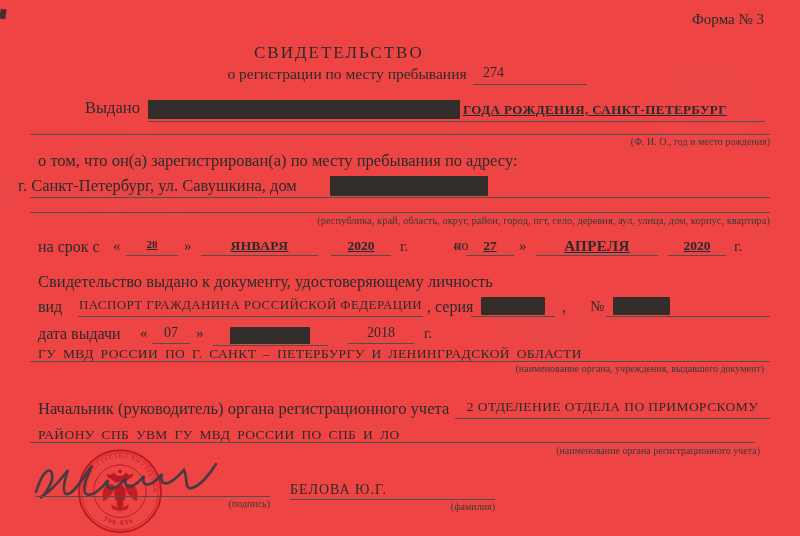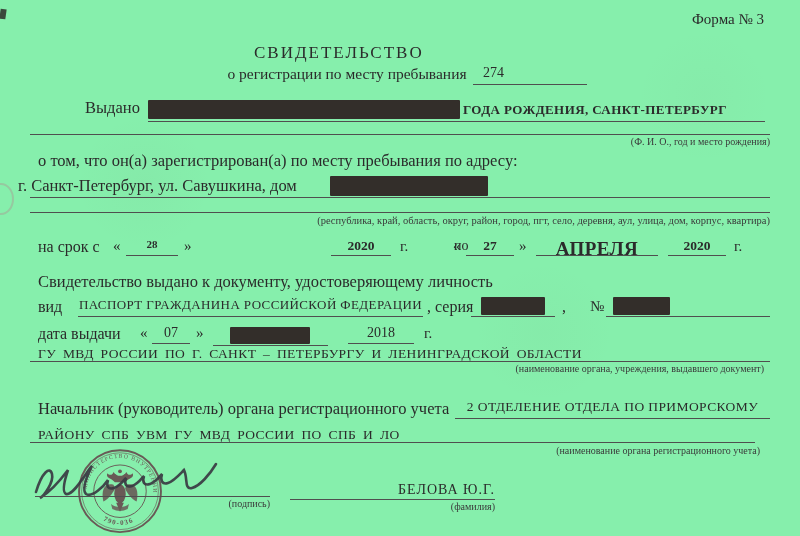--- a/index.html
+++ b/index.html
@@ -1,23 +1,23 @@
 <!DOCTYPE html>
 <html><head>
 <meta charset="utf-8">
 <style>
   html,body{margin:0;padding:0;}
   body{background:#e8e8e8;font-family:"Liberation Serif", serif;}
   .page{
     position:relative;width:800px;height:536px;margin:0 auto;
-    background:#86efac;overflow:hidden;color:#2b2b2b;
+    background:#ef4444;overflow:hidden;color:#2b2b2b;
   }
   .abs{position:absolute;}
   .caps{letter-spacing:.4px;}
-  .b{font-weight:bold;}
+  .b{font-weight:bold;text-decoration:underline;}
   .cap{font-size:10px;color:#3a3a3a;text-align:right;}
   .hline{border-top:1.5px solid #4f4f4f;height:0;}
   .cell{border-bottom:1.5px solid #4f4f4f;text-align:center;}
   .redact{background:#332e2a;border-radius:1px;}
   .noise{position:absolute;inset:0;pointer-events:none;
     background:
       radial-gradient(circle at 18% 34%, rgba(120,100,100,.035), transparent 9%),
       radial-gradient(circle at 68% 62%, rgba(120,110,100,.03), transparent 11%),
       radial-gradient(circle at 88% 18%, rgba(130,120,110,.03), transparent 8%);}
 </style>
@@ -50,27 +50,28 @@
   <div class="abs" style="left:18px;top:176px;font-size:16.5px;">г. Санкт-Петербург, ул. Савушкина, дом</div>
   <div class="abs redact" style="left:330px;top:176px;width:158px;height:20px;"></div>
   <div class="abs hline" style="left:30px;top:197px;width:740px;"></div>
   <div class="abs hline" style="left:30px;top:212px;width:740px;"></div>
   <div class="abs cap" style="left:30px;top:215px;width:740px;font-size:10.5px;">(республика, край, область, округ, район, город, пгт, село, деревня, аул, улица, дом, корпус, квартира)</div>
 
   <div class="abs" style="left:38px;top:238px;font-size:16px;">на срок с</div>
   <div class="abs" style="left:113px;top:238px;font-size:15px;">«</div>
   <div class="abs cell b" style="left:126px;top:238px;width:52px;font-size:11px;height:17px;">28</div>
   <div class="abs" style="left:184px;top:238px;font-size:15px;">»</div>
+  <div class="abs cell b caps" style="left:201px;top:238px;width:117px;font-size:13.5px;height:17px;">ЯНВАРЯ</div>
   <div class="abs cell b" style="left:331px;top:238px;width:60px;font-size:13.5px;height:17px;">2020</div>
   <div class="abs" style="left:400px;top:238px;font-size:15px;">г.</div>
   <div class="abs" style="left:454px;top:238px;font-size:14px;text-align:right;">по</div>
   <div class="abs" style="left:453px;top:238px;font-size:15px;">«</div>
   <div class="abs cell b" style="left:466px;top:238px;width:48px;font-size:13.5px;height:17px;">27</div>
   <div class="abs" style="left:519px;top:238px;font-size:15px;">»</div>
-  <div class="abs cell b caps" style="left:536px;top:238px;width:122px;font-size:19px;height:17px;">АПРЕЛЯ</div>
+  <div class="abs cell b caps" style="left:536px;top:238px;width:122px;font-size:15px;height:17px;">АПРЕЛЯ</div>
   <div class="abs cell b" style="left:668px;top:238px;width:58px;font-size:13.5px;height:17px;">2020</div>
   <div class="abs" style="left:734px;top:238px;font-size:15px;">г.</div>
 
   <div class="abs" style="left:38px;top:272px;font-size:16.5px;">Свидетельство выдано к документу, удостоверяющему личность</div>
 
   <div class="abs" style="left:38px;top:298px;font-size:16px;text-align:right;">вид</div>
   <div class="abs cell caps" style="left:78px;top:297px;width:345px;font-size:13px;height:19px;">ПАСПОРТ ГРАЖДАНИНА РОССИЙСКОЙ ФЕДЕРАЦИИ</div>
   <div class="abs" style="left:427px;top:298px;font-size:16px;">, серия</div>
   <div class="abs redact" style="left:481px;top:297px;width:64px;height:18px;"></div>
   <div class="abs hline" style="left:471px;top:316px;width:84px;"></div>
@@ -125,16 +126,16 @@
       <path d="M62 100 C68 106 84 106 90 100 L88 108 C80 112 72 112 64 108 Z" opacity=".85"></path>
     </g>
   </svg>
 
   <svg class="abs" style="left:28px;top:452px;" width="250" height="55" viewBox="0 0 250 55">
     <path d="M8 40 C14 20 22 14 24 22 C26 30 16 44 12 46 C22 40 34 26 40 18 C36 30 34 40 38 42 C46 44 58 20 64 14 C58 26 54 38 58 42 C64 46 76 34 80 28 C78 34 80 38 86 36 C92 34 96 28 98 26 C96 32 98 36 104 34 C110 32 114 26 116 24 C114 30 116 34 122 32 C128 30 132 24 134 22 C132 28 134 33 140 31 C146 29 152 22 156 18 C160 26 156 38 164 36 C172 34 182 22 188 12" fill="none" stroke="#3a3a42" stroke-width="2.6" stroke-linecap="round" opacity=".92"></path>
   </svg>
   <div class="abs hline" style="left:35px;top:496px;width:235px;"></div>
   <div class="abs cap" style="left:35px;top:498px;width:235px;">(подпись)</div>
 
-  <div class="abs" style="left:290px;top:482px;width:205px;text-align:right;font-size:14px;letter-spacing:1px;">БЕЛОВА  Ю.Г.</div>
+  <div class="abs" style="left:290px;top:482px;width:205px;text-align:left;font-size:14px;letter-spacing:1px;">БЕЛОВА  Ю.Г.</div>
   <div class="abs hline" style="left:290px;top:499px;width:205px;"></div>
   <div class="abs cap" style="left:290px;top:501px;width:205px;">(фамилия)</div>
 </div>
 
 </body></html>

